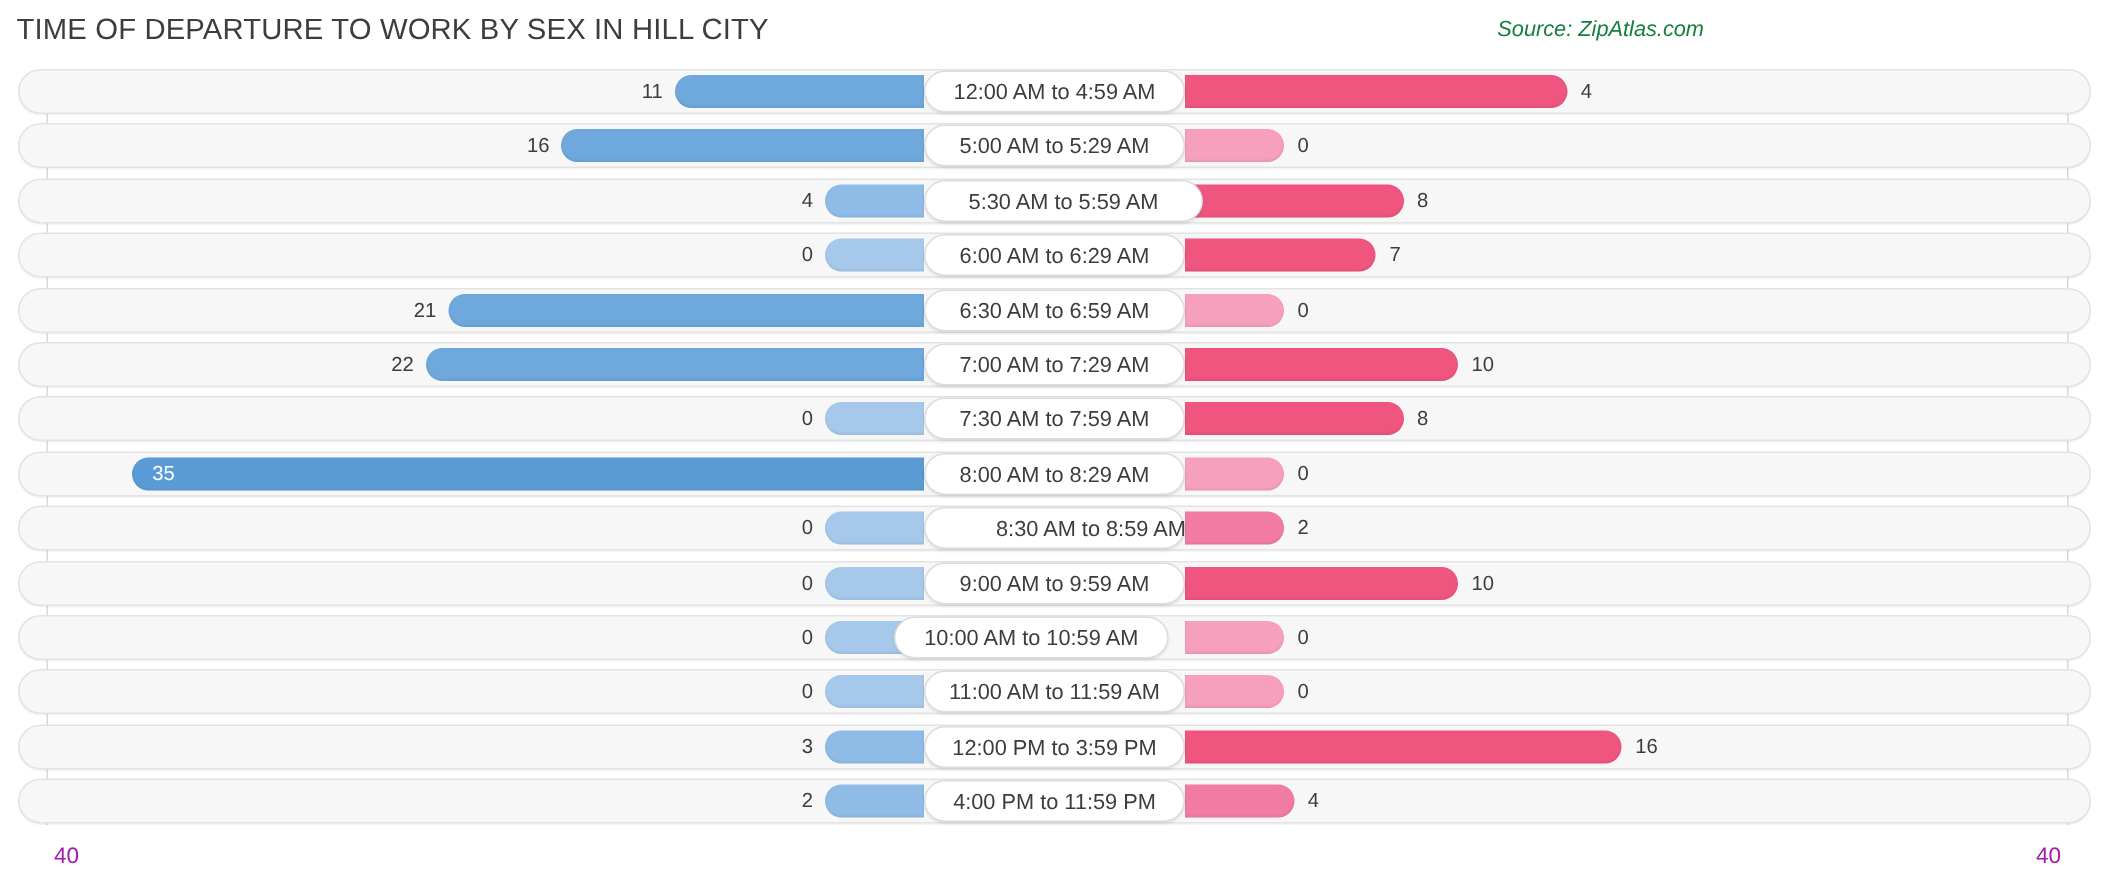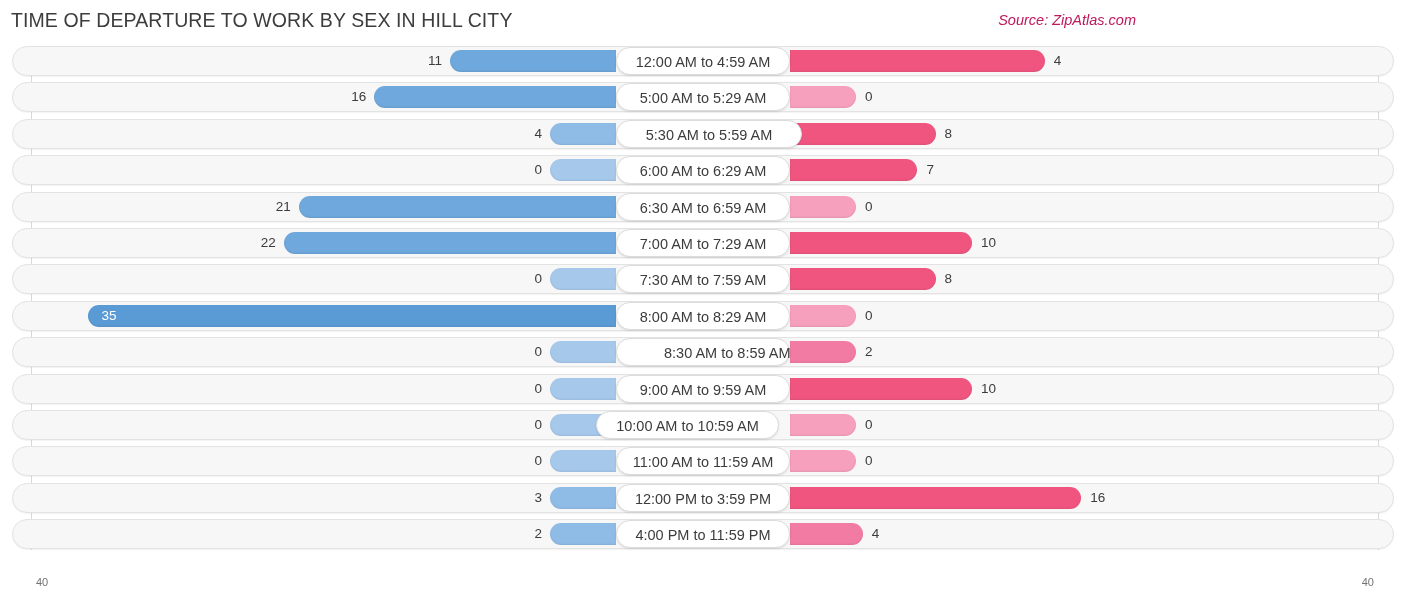--- a/index.html
+++ b/index.html
@@ -30,21 +30,21 @@
     color: #3d3d3d;
     letter-spacing: .1px;
     white-space: nowrap;
   }
   .source-note {
     position: absolute;
     right: 12px;
     top: 12px;
     font-size: 14.5px;
     font-style: italic;
-    color: #be185d;
+    color: #15803d;
     white-space: nowrap;
   }
 
   
   .plot {
     position: absolute;
     left: 0;
     top: 46px;
     width: 1406px;
     height: 504px;
@@ -144,23 +144,23 @@
   
   .footer {
     position: absolute;
     left: 0;
     top: 550px;
     width: 1406px;
     height: 44px;
   }
   .axis-min, .axis-max {
     position: absolute;
-    top: 26px;
-    font-size: 11px;
-    color: #737373;
+    top: 12px;
+    font-size: 15px;
+    color: #a21caf;
   }
   .axis-min { left: 36px; }
   .axis-max { left: 1340px; width: 34px; text-align: right; }
 
   .legend {
     position: absolute;
     left: 0;
     top: 10px;
     width: 1406px;
     text-align: center;

